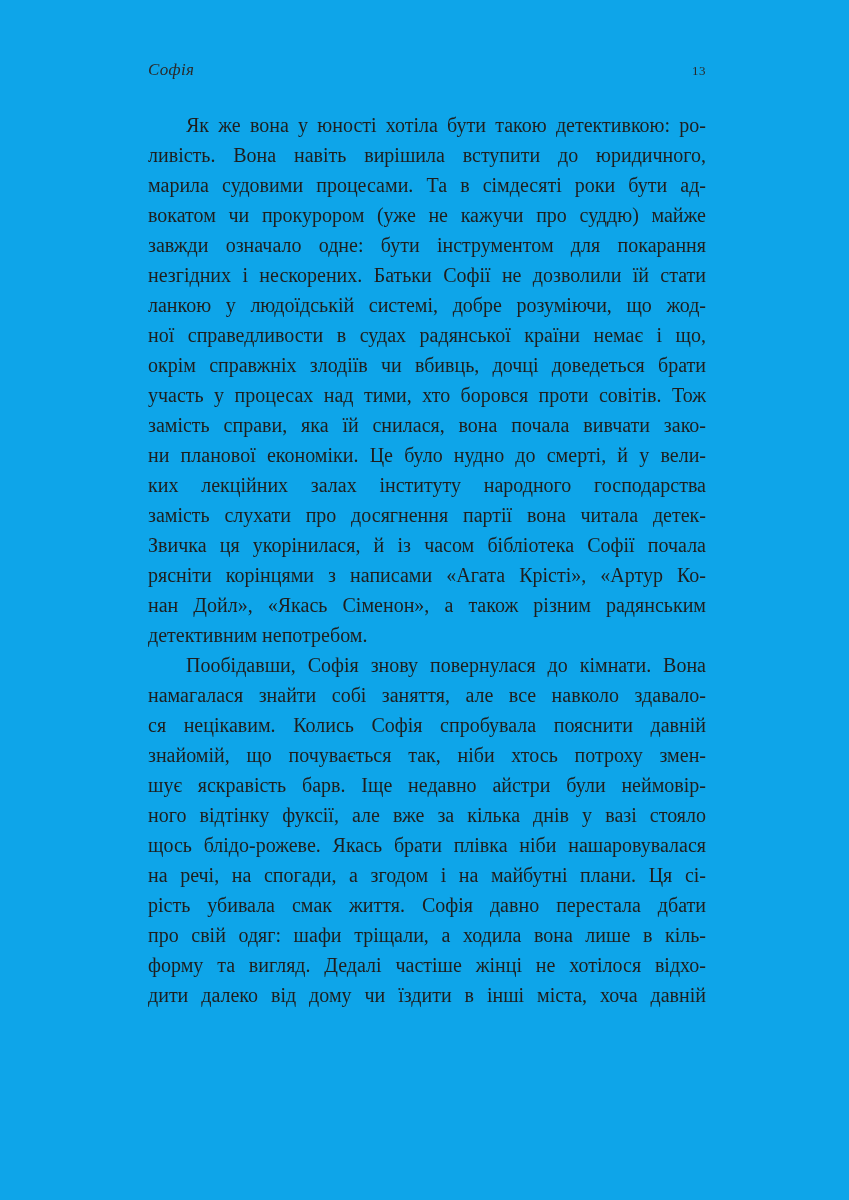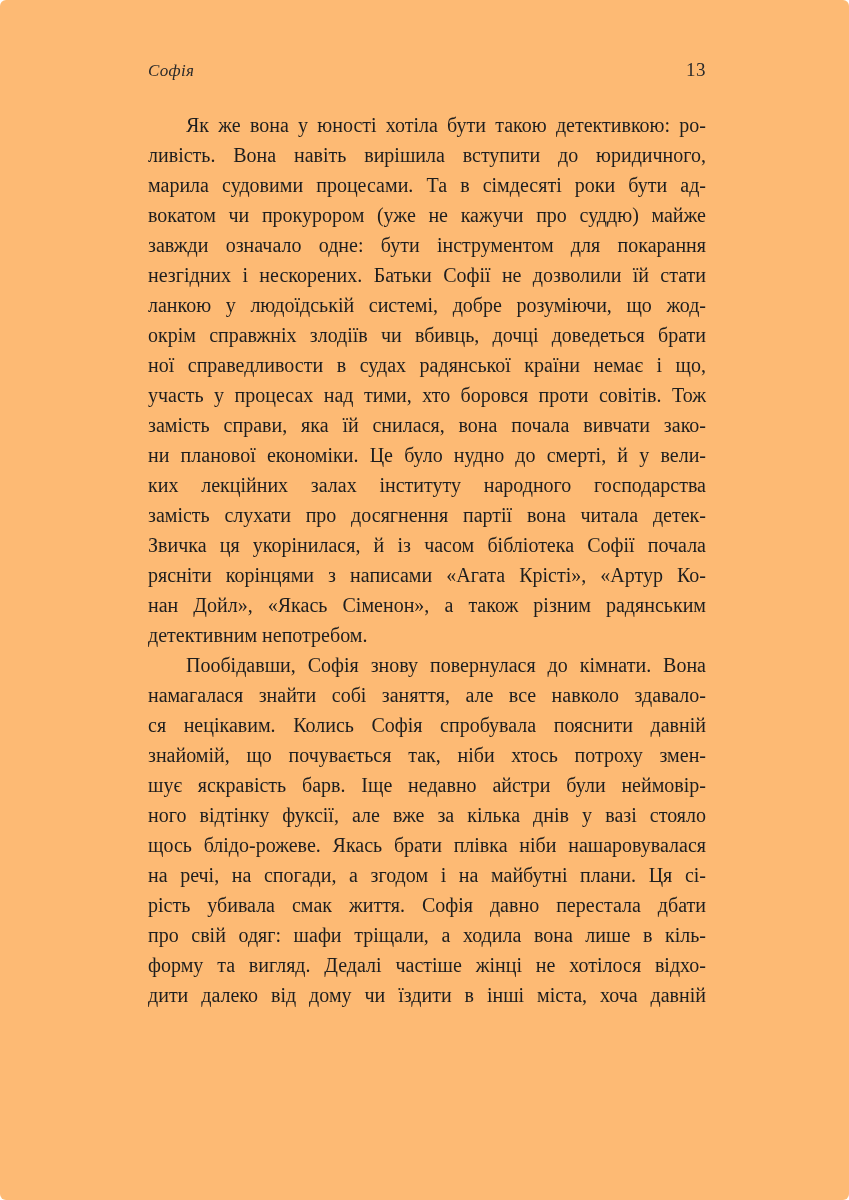--- a/index.html
+++ b/index.html
@@ -8,41 +8,40 @@
     width: 849px;
     height: 1200px;
     position: relative;
     font-family: "Liberation Serif", "DejaVu Serif", serif;
     color: #1e1e1e;
     overflow: hidden;
   }
   .page {
     position: absolute;
     inset: 0;
-    background: #fdba74;
-    border-radius: 6px;
+    background: #0ea5e9;
   }
   .page-header {
     position: absolute;
     left: 148px;
     top: 58px;
     width: 558px;
     display: flex;
     justify-content: space-between;
     align-items: baseline;
     font-size: 17px;
     line-height: 24px;
     color: #2a2a2a;
   }
   .running-header {
     font-style: italic;
     letter-spacing: 0.3px;
   }
   .page-number {
-    font-size: 19px;
+    font-size: 13px;
     letter-spacing: 0.5px;
     margin-left: 37px;
   }
   .page-body {
     position: absolute;
     left: 148px;
     top: 110px;
     width: 558px;
     font-size: 20px;
     line-height: 30px;
@@ -69,22 +68,22 @@
   </header>
   <main class="page-body" id="page-body">
       <div class="paragraph">
         <div class="line indent">Як же вона у юності хотіла бути такою детективкою: ро-</div>
         <div class="line">ливість. Вона навіть вирішила вступити до юридичного,</div>
         <div class="line">марила судовими процесами. Та в сімдесяті роки бути ад-</div>
         <div class="line">вокатом чи прокурором (уже не кажучи про суддю) майже</div>
         <div class="line">завжди означало одне: бути інструментом для покарання</div>
         <div class="line">незгідних і нескорених. Батьки Софії не дозволили їй стати</div>
         <div class="line">ланкою у людоїдській системі, добре розуміючи, що жод-</div>
+        <div class="line">ної справедливости в судах радянської країни немає і що,</div>
         <div class="line">окрім справжніх злодіїв чи вбивць, дочці доведеться брати</div>
-        <div class="line">ної справедливости в судах радянської країни немає і що,</div>
         <div class="line">участь у процесах над тими, хто боровся проти совітів. Тож</div>
         <div class="line">замість справи, яка їй снилася, вона почала вивчати зако-</div>
         <div class="line">ни планової економіки. Це було нудно до смерті, й у вели-</div>
         <div class="line">ких лекційних залах інституту народного господарства</div>
         <div class="line">замість слухати про досягнення партії вона читала детек-</div>
         <div class="line">Звичка ця укорінилася, й із часом бібліотека Софії почала</div>
         <div class="line">рясніти корінцями з написами «Агата Крісті», «Артур Ко-</div>
         <div class="line">нан Дойл», «Якась Сіменон», а також різним радянським</div>
         <div class="line flush-left">детективним непотребом.</div>
       </div>

